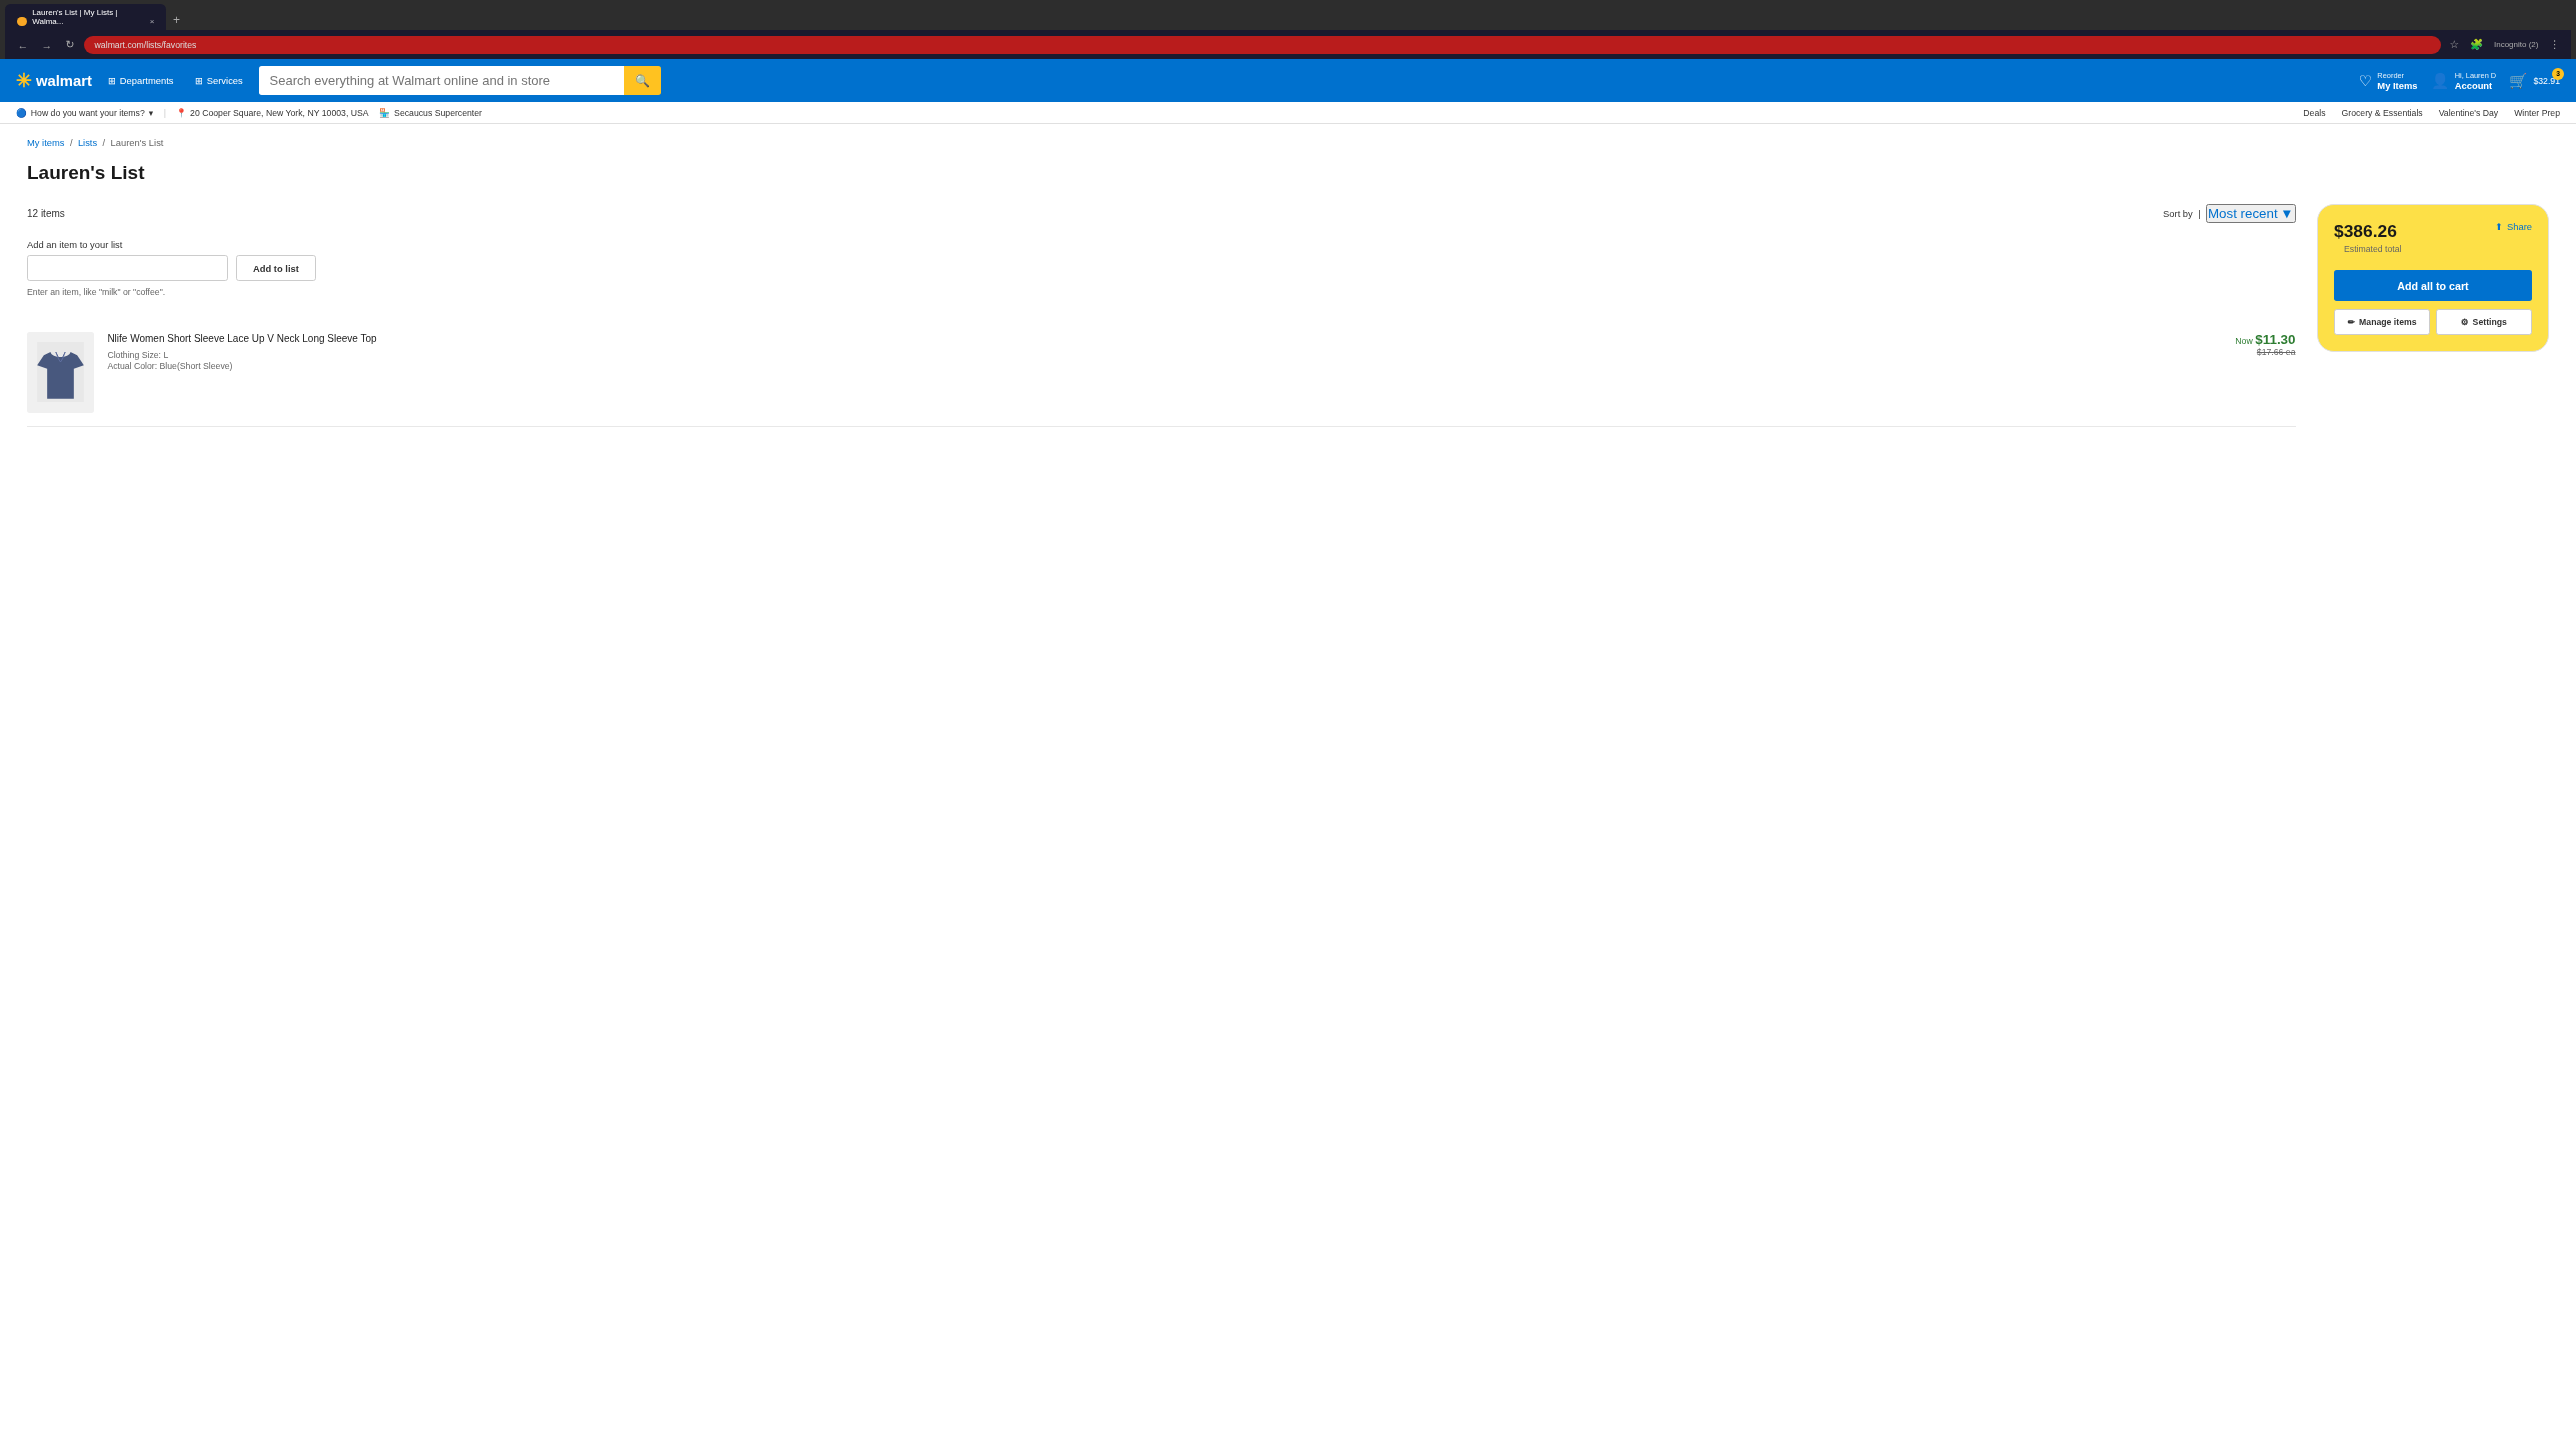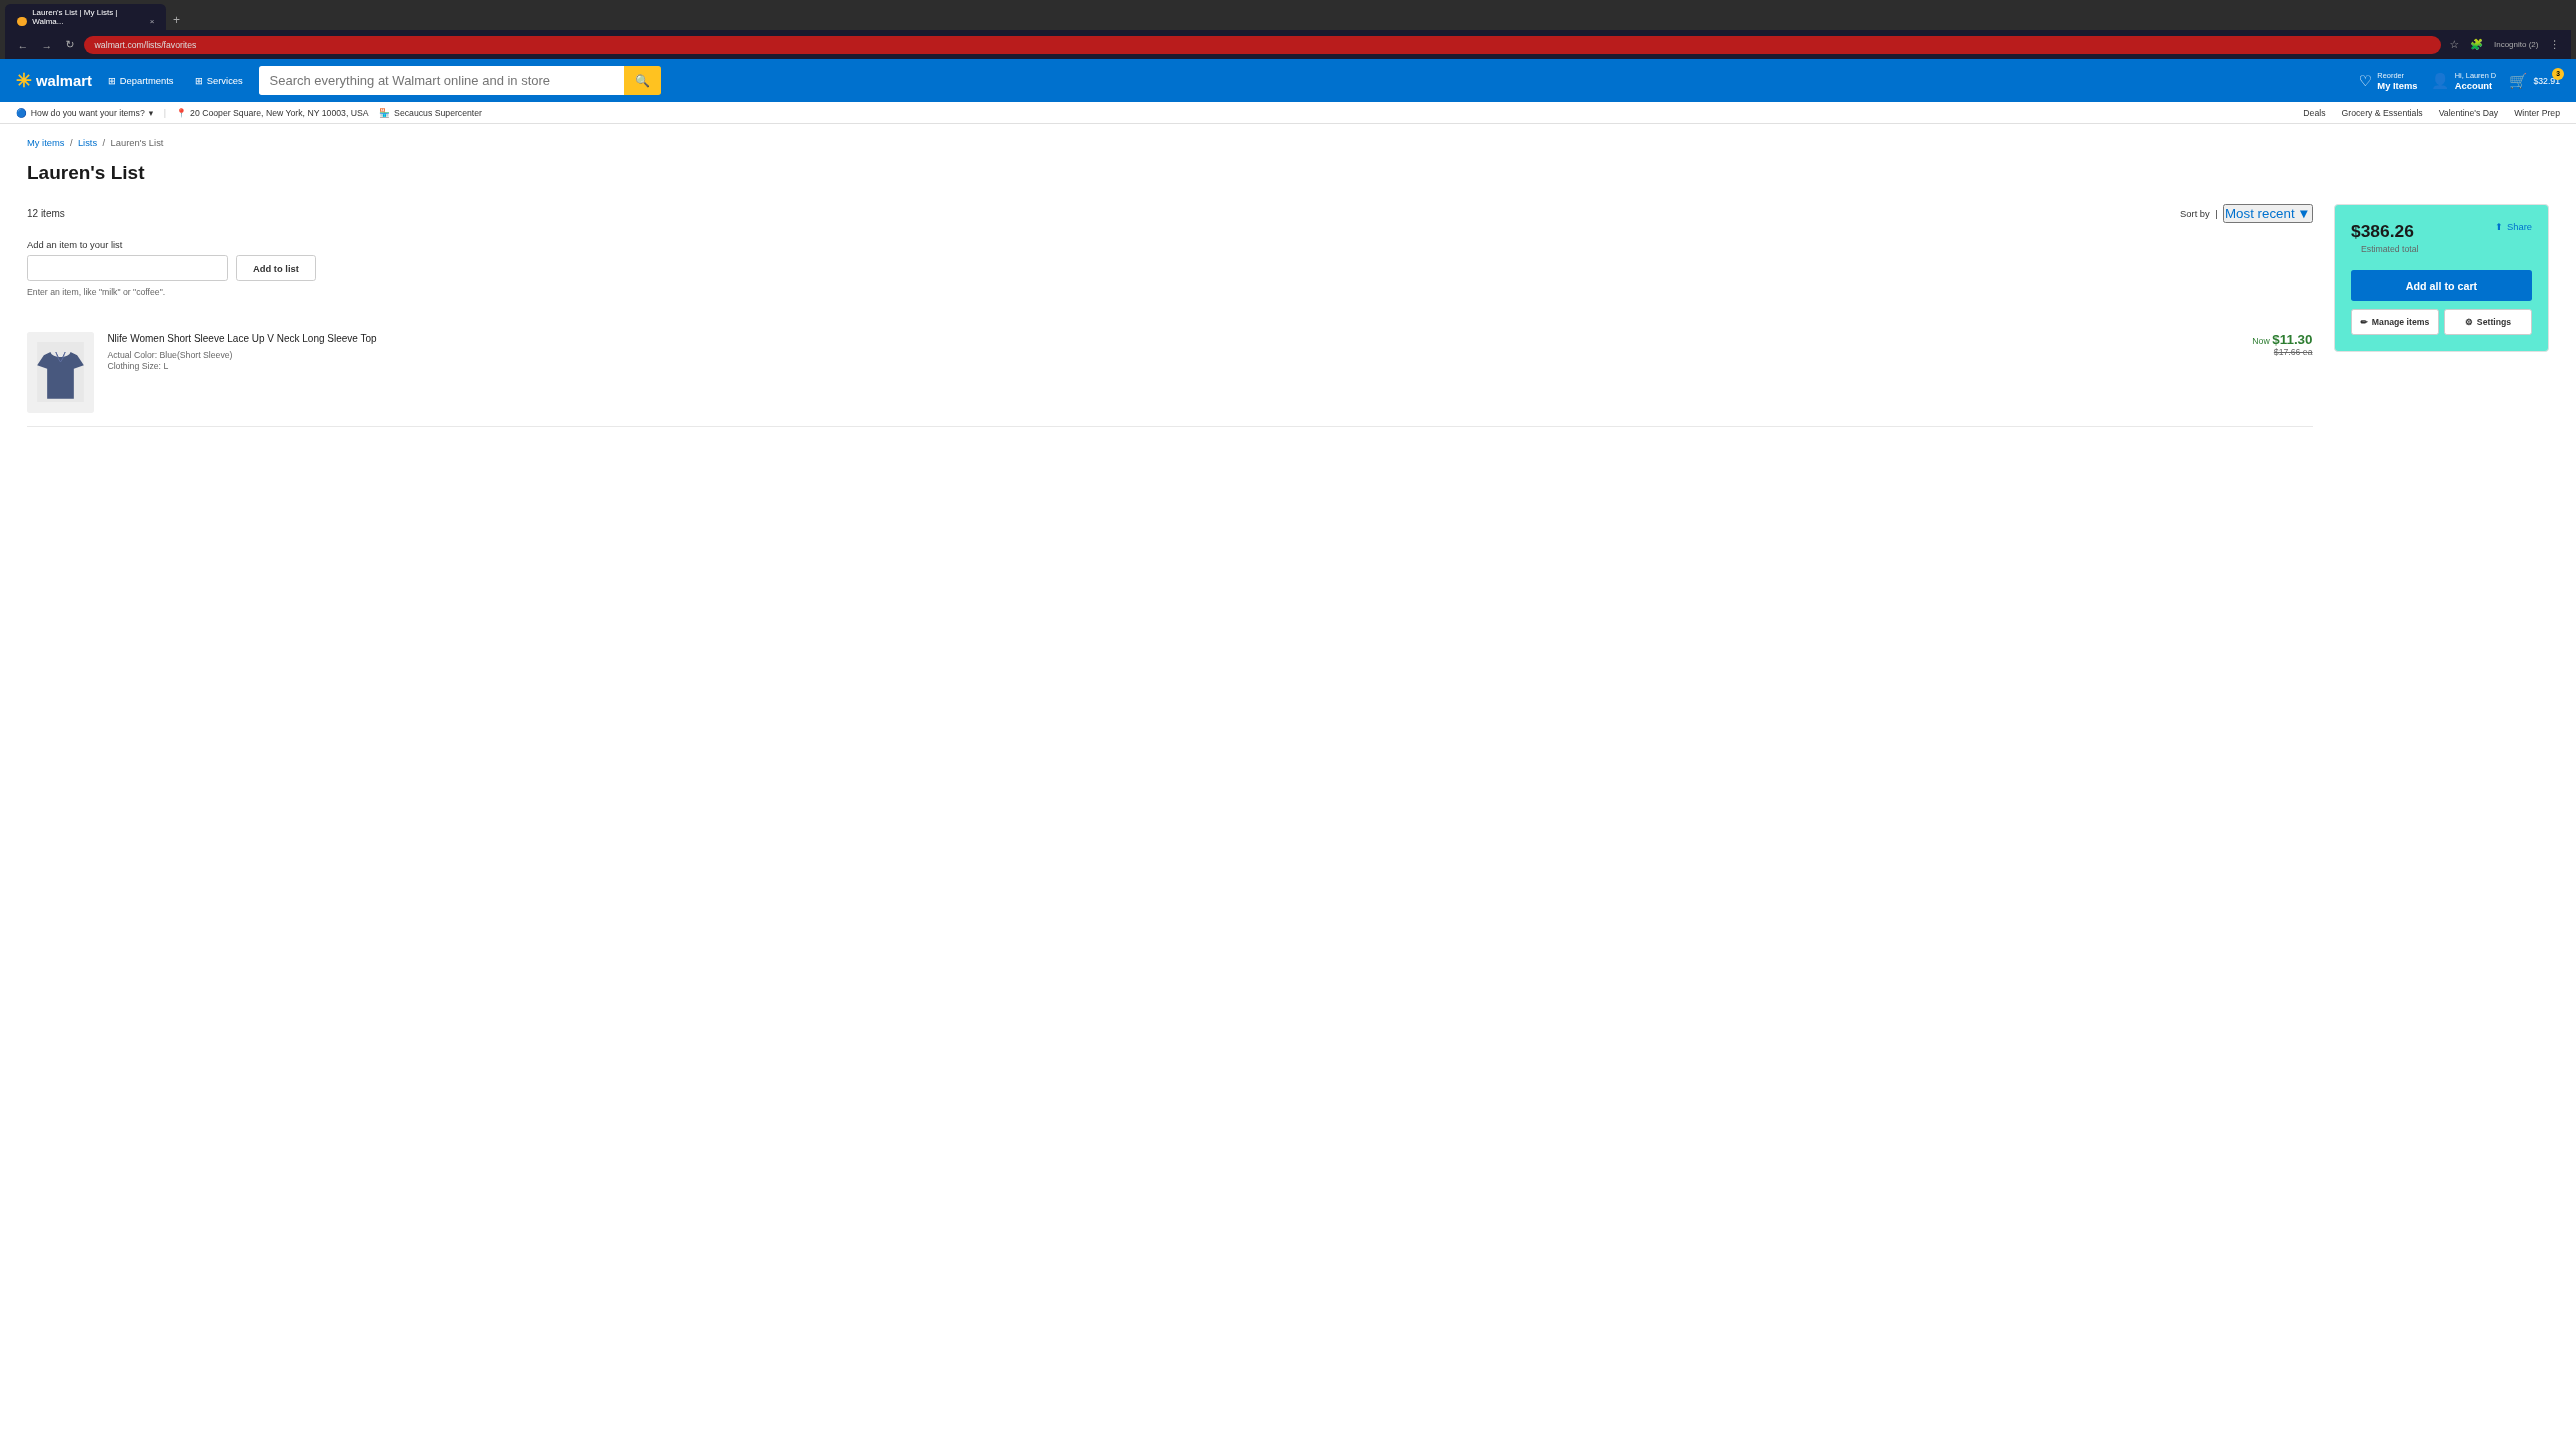--- a/index.html
+++ b/index.html
@@ -80,21 +80,21 @@
     .shirt-svg { width: 47px; height: 60px; }
     .product-details { flex: 1; }
     .product-name { font-size: 10px; color: #1a1a1a; font-weight: 400; margin-bottom: 4px; line-height: 1.4; }
     .product-attr { font-size: 8.7px; color: #666; margin-bottom: 1.3px; }
     .product-price-section { text-align: right; }
     .price-now-label { color: #2e7d32; font-size: 8.7px; font-weight: 500; }
     .price-now { color: #2e7d32; font-size: 13.4px; font-weight: 700; }
     .price-original { color: #666; font-size: 8.7px; text-decoration: line-through; }
 
     
-    .summary-card { background: #5eead4; border: 0.7px solid #e0e0e0; border-radius: 4px; padding: 16px; width: 215px; flex-shrink: 0; }
+    .summary-card { background: #fde047; border: 0.7px solid #e0e0e0; border-radius: 17px; padding: 16px; width: 232px; flex-shrink: 0; }
     .estimated-total-amount { font-size: 17.4px; font-weight: 700; color: #1a1a1a; }
     .estimated-total-label { font-size: 8.7px; color: #666; margin-top: 2.7px; margin-bottom: 13.4px; padding-left: 10px; }
     .summary-header { display: flex; align-items: flex-start; justify-content: space-between; margin-bottom: 2.7px; }
     .share-btn { display: flex; align-items: center; gap: 4px; color: #0071ce; background: transparent; border: none; font-size: 9.4px; cursor: pointer; font-weight: 500; }
     .add-all-btn { width: 100%; padding: 9.4px; background: #0071ce; color: white; border: none; border-radius: 2.7px; font-size: 10.7px; font-weight: 700; cursor: pointer; margin-bottom: 8px; }
     .secondary-actions { display: flex; gap: 5.4px; }
     .secondary-btn { flex: 1; padding: 6.7px 8px; background: #fff; border: 1px solid #ccc; border-radius: 2.7px; font-size: 8.7px; font-weight: 600; cursor: pointer; display: flex; align-items: center; justify-content: center; gap: 4px; color: #333; }
   </style>
 </head>
 <body>
@@ -233,22 +233,22 @@
 
             <path d="M10 20 L0 35 L15 40 L15 85 L55 85 L55 40 L70 35 L60 20 L50 15 C48 25 22 25 20 15 Z" fill="#2c3e6b" opacity="0.85"></path>
 
             <path d="M28 15 L35 30 L42 15" fill="none" stroke="#4a5a8a" stroke-width="1.5"></path>
 
             <path d="M28 15 C30 22 32 26 35 30 C38 26 40 22 42 15" fill="none" stroke="#6a7aaa" stroke-width="1"></path>
           </svg>
         </div>
         <div class="product-details">
           <p class="product-name">Nlife Women Short Sleeve Lace Up V Neck Long Sleeve Top</p>
+          <p class="product-attr">Clothing Size: L</p>
           <p class="product-attr">Actual Color: Blue(Short Sleeve)</p>
-          <p class="product-attr">Clothing Size: L</p>
         </div>
         <div class="product-price-section">
           <div>
             <span class="price-now-label">Now</span>
             <span class="price-now">$11.30</span>
           </div>
           <div class="price-original">$17.66 ea</div>
         </div>
       </div>
     </div>

